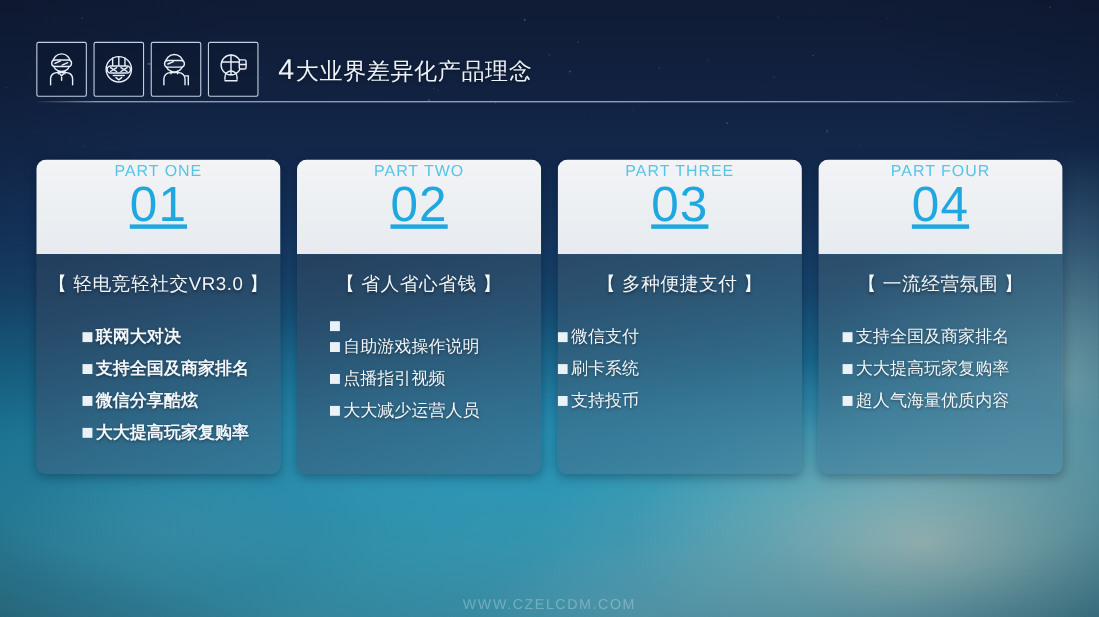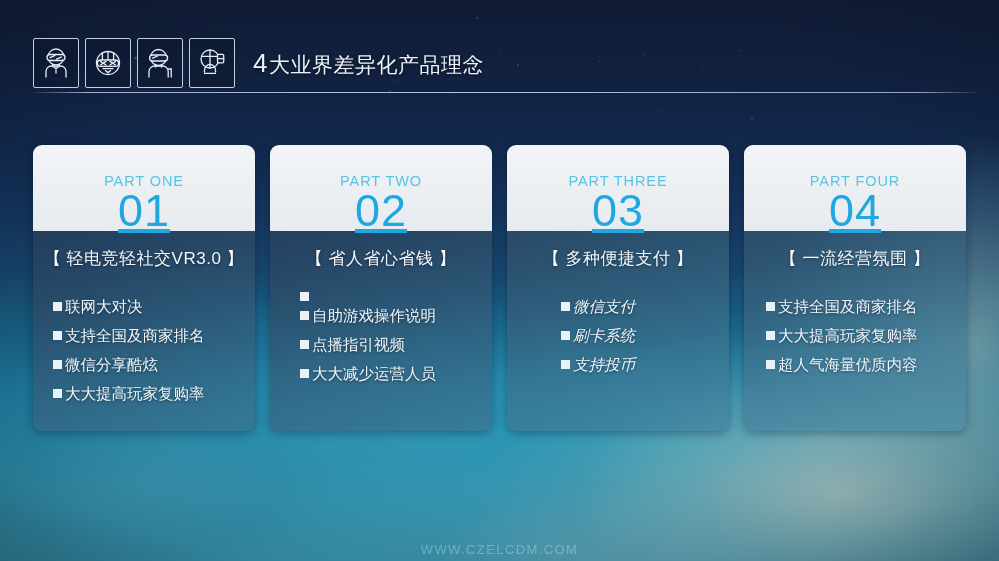--- a/index.html
+++ b/index.html
@@ -76,21 +76,21 @@
   
   .cards{position:absolute;left:33px;top:145px;display:flex;gap:15px;}
   .card{
     width:222px;border-radius:9px;overflow:hidden;
     box-shadow:0 2px 10px rgba(3,12,30,.35);
   }
   .card-head{
     height:86px;
     background:linear-gradient(180deg,#f2f4f6 0%,#eceff2 55%,#e7ebef 100%);
     display:flex;flex-direction:column;align-items:center;justify-content:flex-start;
-    padding-top:28px;box-sizing:border-box;
+    padding-top:3px;box-sizing:border-box;
   }
   .part-label{
     color:#57c4e6;font-size:14.5px;letter-spacing:.9px;font-weight:400;
   }
   .part-num{
     color:#1fa7e0;font-size:45px;line-height:46px;font-weight:300;
     letter-spacing:1px;margin-top:-1px;text-decoration:underline;
   }
   .card-body{
     height:200px;box-sizing:border-box;padding:16px 0 0 0;
@@ -122,23 +122,23 @@
   .bullets{list-style:none;margin:0;padding:0 0 0 0;}
   .bullets li{
     color:#f0f6fb;font-size:15.5px;line-height:29px;
     text-shadow:0 1px 3px rgba(0,0,0,.45);
     display:flex;align-items:center;white-space:nowrap;
   }
   .bullets li .sq{
     display:inline-block;width:9px;height:9px;background:#eaf2f8;
     margin-right:3px;flex:0 0 auto;
   }
-  .card:nth-child(1) .bullets{padding-left:20px;}
+  .card:nth-child(1) .bullets{padding-left:42px;font-weight:bold;}
   .card:nth-child(2) .bullets{padding-left:30px;}
-  .card:nth-child(3) .bullets{padding-left:54px;font-style:italic;}
+  .card:nth-child(3) .bullets{}
   .card:nth-child(4) .bullets{padding-left:22px;}
 
   
   .watermark{
     position:absolute;left:0;right:0;top:542px;text-align:center;
     color:rgba(235,248,252,.30);font-size:13px;letter-spacing:1.4px;
   }
 </style>
 </head>
 <body>

